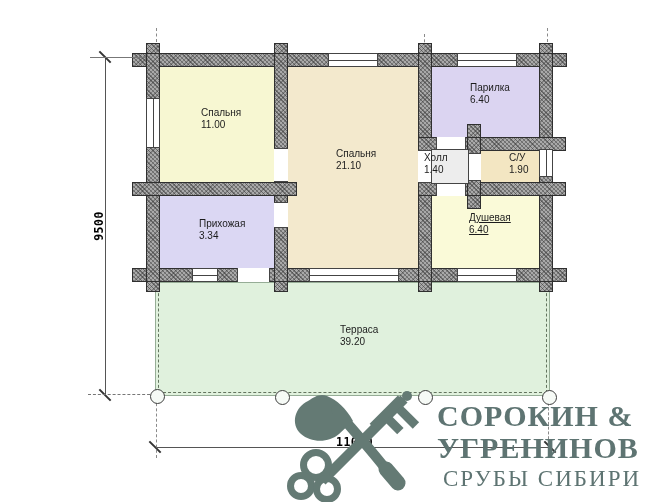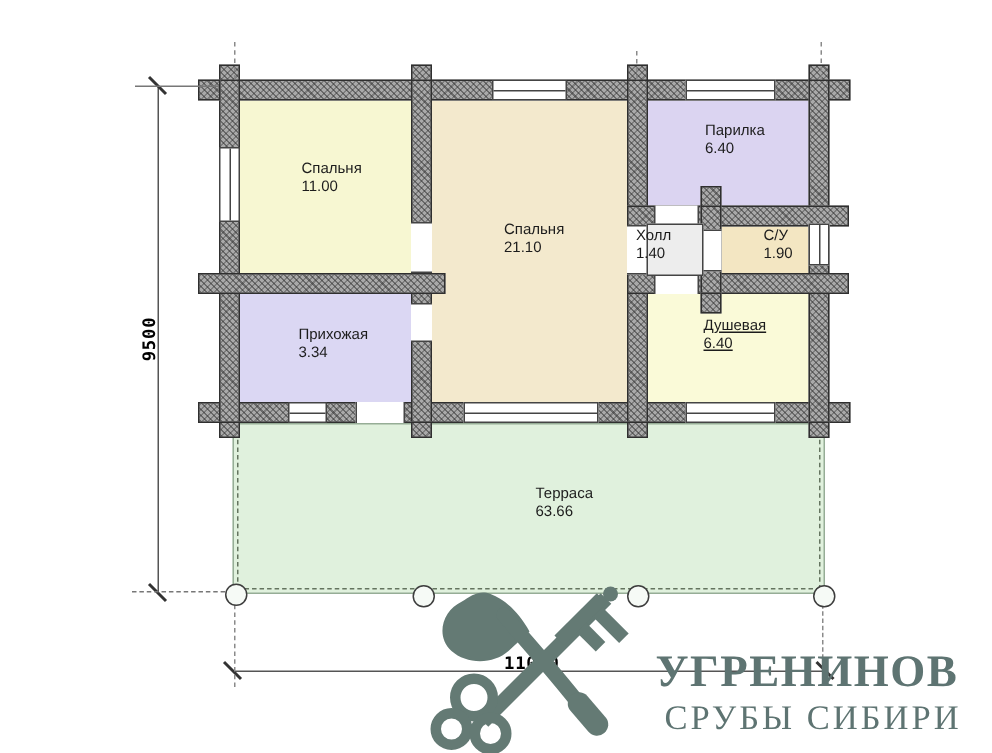--- a/index.html
+++ b/index.html
@@ -127,23 +127,23 @@
     <div class="lbl2">1.90</div>
   </div>
   <div class="room-label" style="left:469px;top:212px;text-decoration:underline;">
     <div class="lbl2">Душевая</div>
     <div class="lbl2">6.40</div>
   </div>
   <div class="room-label" style="left:199px;top:218px;">
     <div class="lbl2">Прихожая</div>
     <div class="lbl2">3.34</div>
   </div>
-  <div class="room-label" style="left:357px;top:324px;">
+  <div class="room-label" style="left:340px;top:324px;">
     <div class="lbl2">Терраса</div>
-    <div class="lbl2">63.66</div>
+    <div class="lbl2">39.20</div>
   </div>
 
   <div class="dimline" style="left:105px;top:57px;width:1px;height:338px;"></div>
   <div class="tick" style="left:97px;top:56px;"></div>
   <div class="tick" style="left:97px;top:394px;"></div>
   <div class="ext" style="left:90px;top:57px;width:56px;"></div>
   <div class="ext-dash" style="left:88px;top:394px;width:67px;"></div>
   <div class="dim-label" style="left:99px;top:226px;transform:translate(-50%,-50%) rotate(-90deg);">9500</div>
 
   <div class="dimline" style="left:155px;top:447px;width:395px;height:1px;"></div>
@@ -172,16 +172,17 @@
         <rect x="98" y="10" width="9" height="40"></rect>
         <rect x="107" y="14" width="25" height="9"></rect>
         <rect x="107" y="29" width="18" height="9"></rect>
       </g>
 
       <circle cx="30" cy="82" r="12.5" stroke="currentColor" stroke-width="7" fill="none"></circle>
       <circle cx="15" cy="103" r="10.5" stroke="currentColor" stroke-width="7" fill="none"></circle>
       <circle cx="41" cy="106" r="10.5" stroke="currentColor" stroke-width="7" fill="none"></circle>
     </svg>
   </div>
+  <div class="logo-line" style="left: 437px; top: 399px; font-size: 30px; font-weight: bold; letter-spacing: 1px; color: rgb(94, 116, 114);">СОРОКИН &amp;</div>
   <div class="logo-line" style="left: 443px; top: 466px; font-size: 23px; letter-spacing: 2px; color: rgb(94, 116, 114);">СРУБЫ СИБИРИ</div>
   <div class="logo-line" style="left: 437px; top: 431px; font-size: 30px; font-weight: bold; letter-spacing: 1px; color: rgb(94, 116, 114);">УГРЕНИНОВ</div>
 
 </div>
 
 </body></html>

